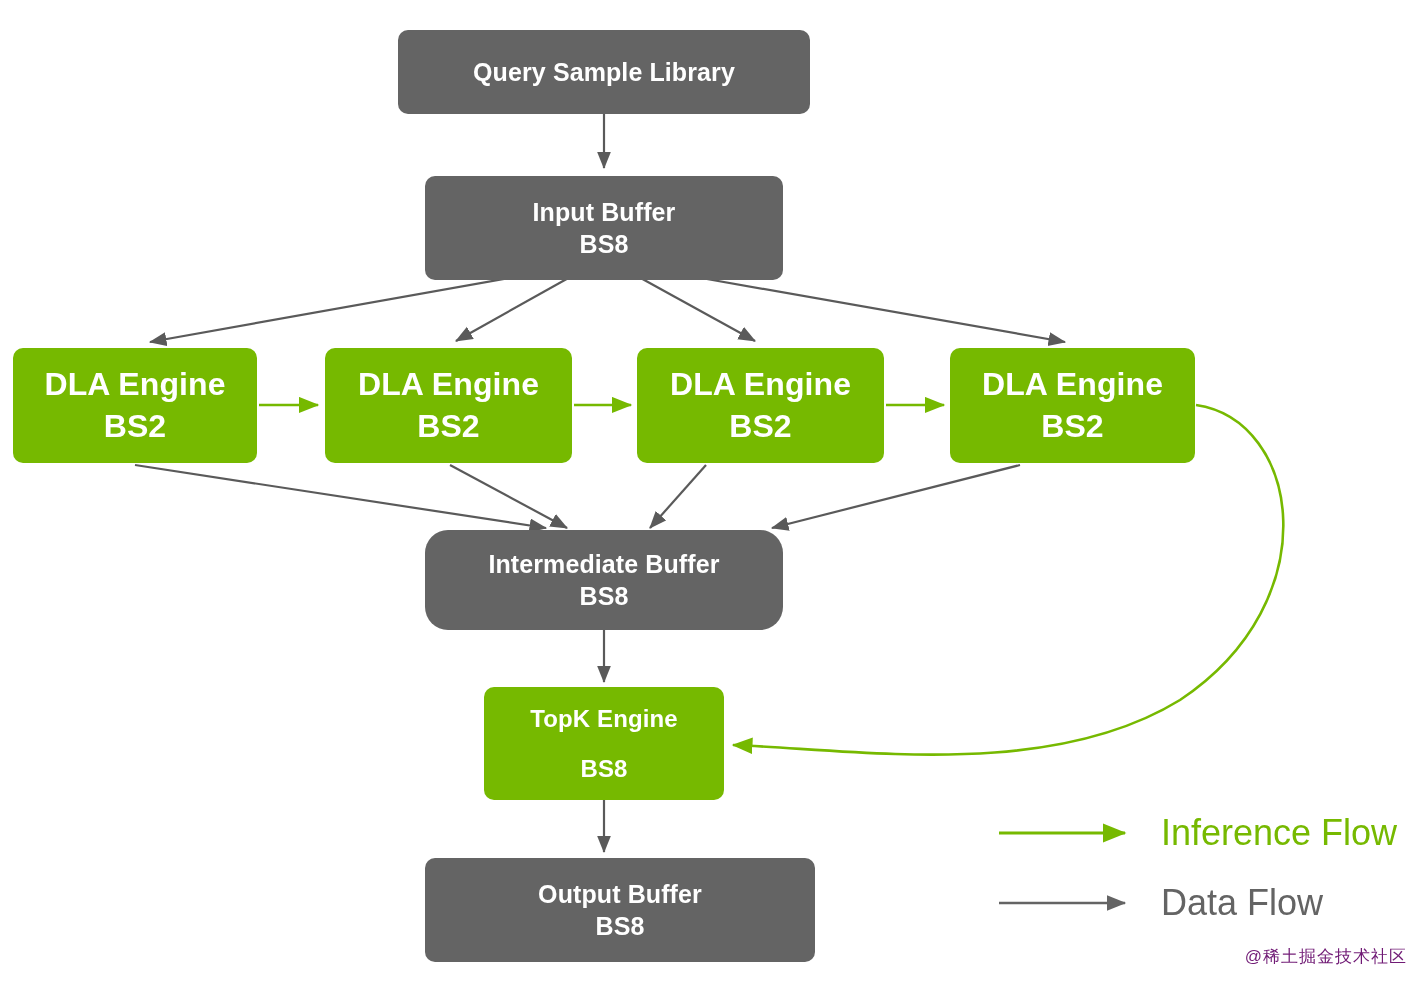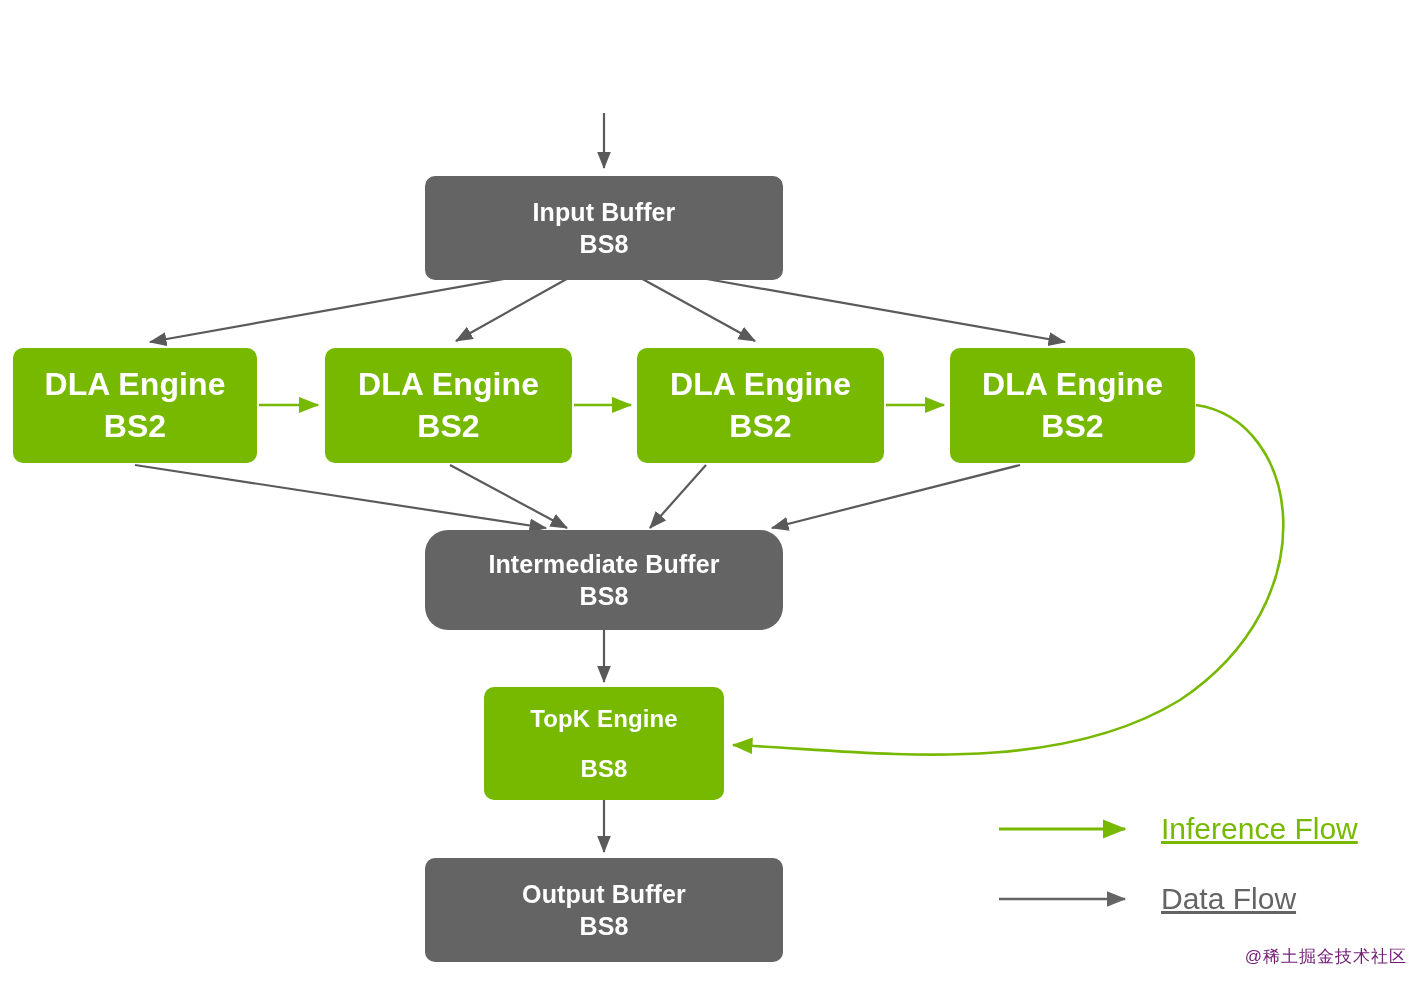--- a/index.html
+++ b/index.html
@@ -53,24 +53,23 @@
   .n-topk   { font-size: 24px; gap: 19px; }
 
   
   .legend-row {
     position: absolute;
     display: flex;
     align-items: center;
     z-index: 4;
   }
   .legend-label {
-    font-size: 30px;
+    font-size: 36px;
     font-weight: 400;
     white-space: nowrap;
-    text-decoration: underline;
   }
   .legend-label.green { color: #76b900; }
   .legend-label.gray  { color: #646464; text-align: center; }
   .legend-arrow {
     width: 150px;
     height: 22px;
     margin-right: 14px;
     display: block;
   }
   .watermark {
@@ -146,20 +145,23 @@
 
     <g>
       <line x1="604" y1="798" x2="604" y2="852" stroke="#5a5a5a" stroke-width="2.2" marker-end="url(#arrowGray)"></line>
     </g>
 
     <g>
       <path d="M 1196 405 C 1300 420, 1330 600, 1180 700 C 1050 780, 860 750, 733 745" fill="none" stroke="#76b900" stroke-width="2.6" marker-end="url(#arrowGreen)"></path>
     </g>
   </svg>
 
+  <div class="node gray n-query" style="left:398px; top:30px; width:412px; height:84px;">
+    <span class="l1">Query Sample Library</span>
+  </div>
 
   <div class="node gray n-buffer" style="left:425px; top:176px; width:358px; height:104px;">
     <span class="l1">Input Buffer</span>
     <span class="l2">BS8</span>
   </div>
 
   <div class="node green n-dla" style="left:13px; top:348px; width:244px; height:115px;">
     <span class="l1">DLA Engine</span>
     <span class="l2">BS2</span>
   </div>
@@ -182,21 +184,21 @@
   <div class="node gray n-buffer" style="left:425px; top:530px; width:358px; height:100px;border-radius:23px;">
     <span class="l1">Intermediate Buffer</span>
     <span class="l2">BS8</span>
   </div>
 
   <div class="node green n-topk" style="left:484px; top:687px; width:240px; height:113px;">
     <span class="l1">TopK Engine</span>
     <span class="l2">BS8</span>
   </div>
 
-  <div class="node gray n-buffer" style="left:425px; top:858px; width:358px; height:104px;">
+  <div class="node gray n-buffer" style="left:425px; top:858px; width:390px; height:104px;">
     <span class="l1">Output Buffer</span>
     <span class="l2">BS8</span>
   </div>
 
   <div class="legend-row" style="left:997px; top:812px;">
     <svg class="legend-arrow" viewBox="0 0 150 22">
       <defs>
         <marker id="legGreen" markerWidth="9" markerHeight="9" refX="7.5" refY="3.2" orient="auto" markerUnits="strokeWidth">
           <path d="M0,0 L8,3.2 L0,6.4 z" fill="#76b900"></path>
         </marker>

